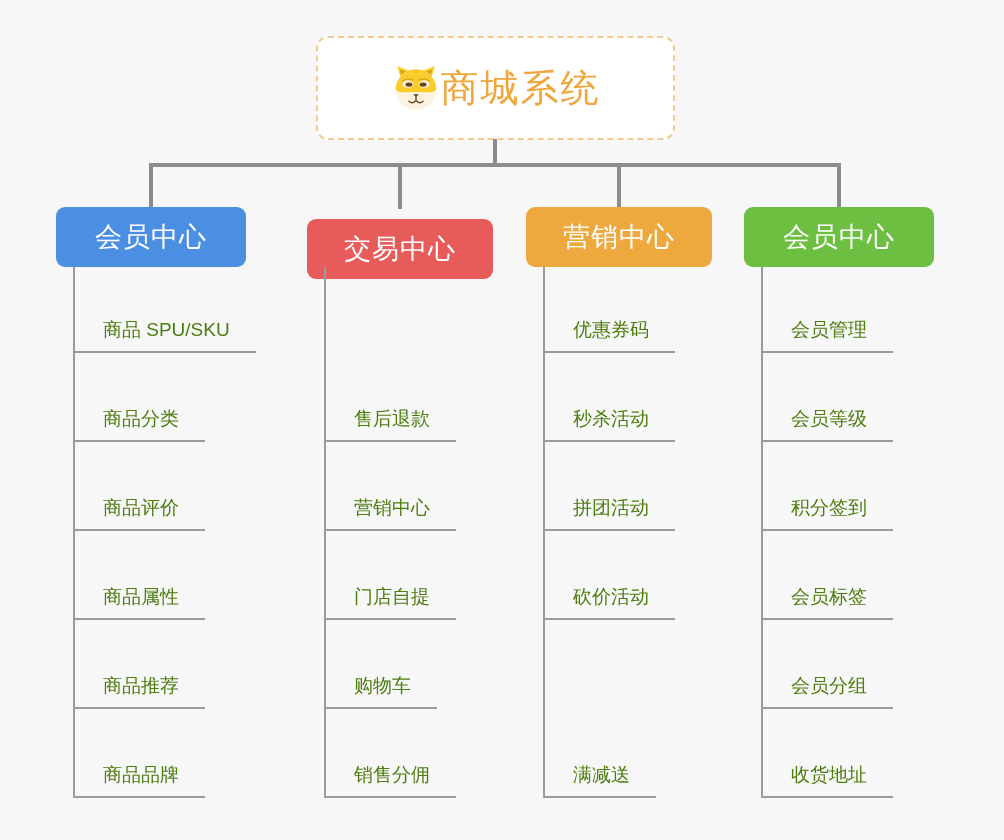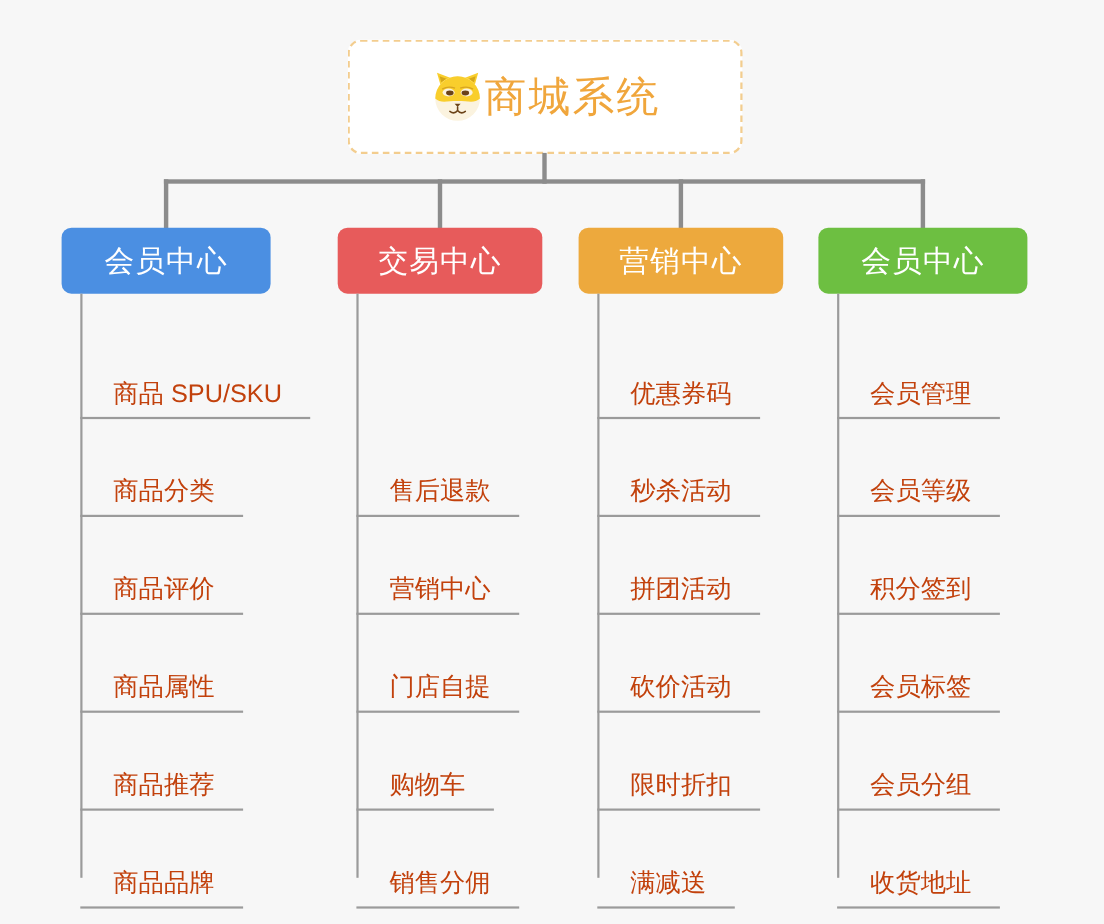--- a/index.html
+++ b/index.html
@@ -42,21 +42,21 @@
   .col3 .branch-box{width:186px;}
   .col4 .branch-box{width:190px;}
 
   .leaf-spine{
     position:absolute;left:17px;top:60px;width:2px;height:531px;background:#9b9b9b;
   }
 
   .leaf{
     position:absolute;left:17px;
     padding:0 26px 8px 30px;border-bottom:2px solid #9b9b9b;
-    font-size:23px;line-height:27px;color:#c2410c;white-space:nowrap;margin-top:28px;
+    font-size:19px;line-height:27px;color:#4d7c0f;white-space:nowrap;
   }
   .leaf.r1{top:109px;}
   .leaf.r2{top:198px;}
   .leaf.r3{top:287px;}
   .leaf.r4{top:376px;}
   .leaf.r5{top:465px;}
   .leaf.r6{top:554px;}
 </style>
 </head>
 <body>
@@ -99,37 +99,36 @@
     <div class="leaf-spine"></div>
     <div class="leaf r1">商品 SPU/SKU</div>
     <div class="leaf r2">商品分类</div>
     <div class="leaf r3">商品评价</div>
     <div class="leaf r4">商品属性</div>
     <div class="leaf r5">商品推荐</div>
     <div class="leaf r6">商品品牌</div>
   </div>
 
   <div class="branch col2">
-    <div class="branch-box" style="background-color: rgb(231, 91, 91);">交易中心</div>
+    <div class="branch-box" style="background-color: rgb(231, 91, 91); margin-top: 12px;">交易中心</div>
     <div class="leaf-spine"></div>
     <div class="leaf r2">售后退款</div>
     <div class="leaf r3">营销中心</div>
     <div class="leaf r4">门店自提</div>
     <div class="leaf r5">购物车</div>
     <div class="leaf r6">销售分佣</div>
   </div>
 
   <div class="branch col3">
     <div class="branch-box" style="background-color: rgb(237, 169, 61);">营销中心</div>
     <div class="leaf-spine"></div>
     <div class="leaf r1">优惠券码</div>
     <div class="leaf r2">秒杀活动</div>
     <div class="leaf r3">拼团活动</div>
     <div class="leaf r4">砍价活动</div>
-    <div class="leaf r5">限时折扣</div>
     <div class="leaf r6">满减送</div>
   </div>
 
   <div class="branch col4">
     <div class="branch-box" style="background-color: rgb(109, 191, 65); font-family: Liberation Mono, monospace;">会员中心</div>
     <div class="leaf-spine"></div>
     <div class="leaf r1">会员管理</div>
     <div class="leaf r2">会员等级</div>
     <div class="leaf r3">积分签到</div>
     <div class="leaf r4">会员标签</div>

